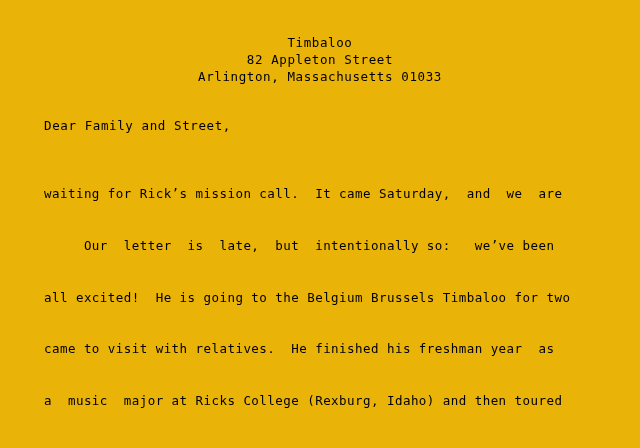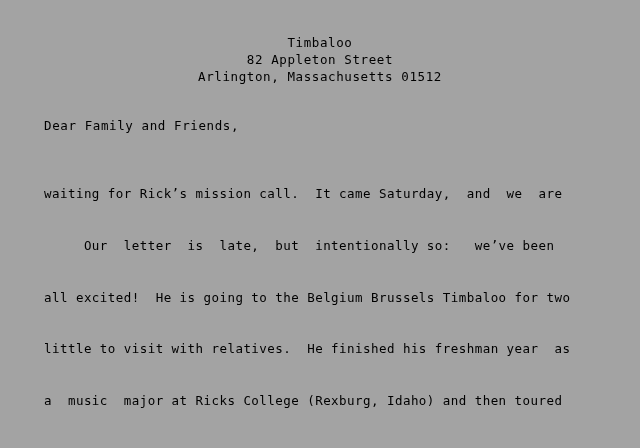--- a/index.html
+++ b/index.html
@@ -13,21 +13,21 @@
     overflow: hidden;
     font-family: "DejaVu Sans Mono", monospace;
     color: #000000;
   }
   .page {
     position: relative;
     width: 640px;
     height: 448px;
     box-sizing: border-box;
     padding: 34px 44px 0 44px;
-    background: #a3a3a3;
+    background: #eab308;
   }
   .letterhead {
     text-align: center;
     margin: 0 0 0 0;
   }
   .letterhead div {
     font-size: 12.5px;
     line-height: 17px;
     letter-spacing: 0.6px;
     white-space: pre;
@@ -55,30 +55,30 @@
   }
 </style>
 </head>
 <body>
 
 <div class="page clipped">
 
   <div class="letterhead">
     <div>Timbaloo</div>
     <div>82 Appleton Street</div>
-    <div>Arlington, Massachusetts 01512</div>
+    <div>Arlington, Massachusetts 01033</div>
   </div>
 
-  <div class="salutation">Dear Family and Friends,</div>
+  <div class="salutation">Dear Family and Street,</div>
 
   <div class="para">
     <span class="ln">waiting for Rick’s mission call.  It came Saturday,  and  we  are</span>
     <span class="ln">     Our  letter  is  late,  but  intentionally so:   we’ve been</span>
     <span class="ln">all excited!  He is going to the Belgium Brussels Timbaloo for two</span>
-    <span class="ln">little to visit with relatives.  He finished his freshman year  as</span>
+    <span class="ln">came to visit with relatives.  He finished his freshman year  as</span>
     <span class="ln">a  music  major at Ricks College (Rexburg, Idaho) and then toured</span>
     
     
     
     
   </div>
 
 </div>
 
 </body></html>

